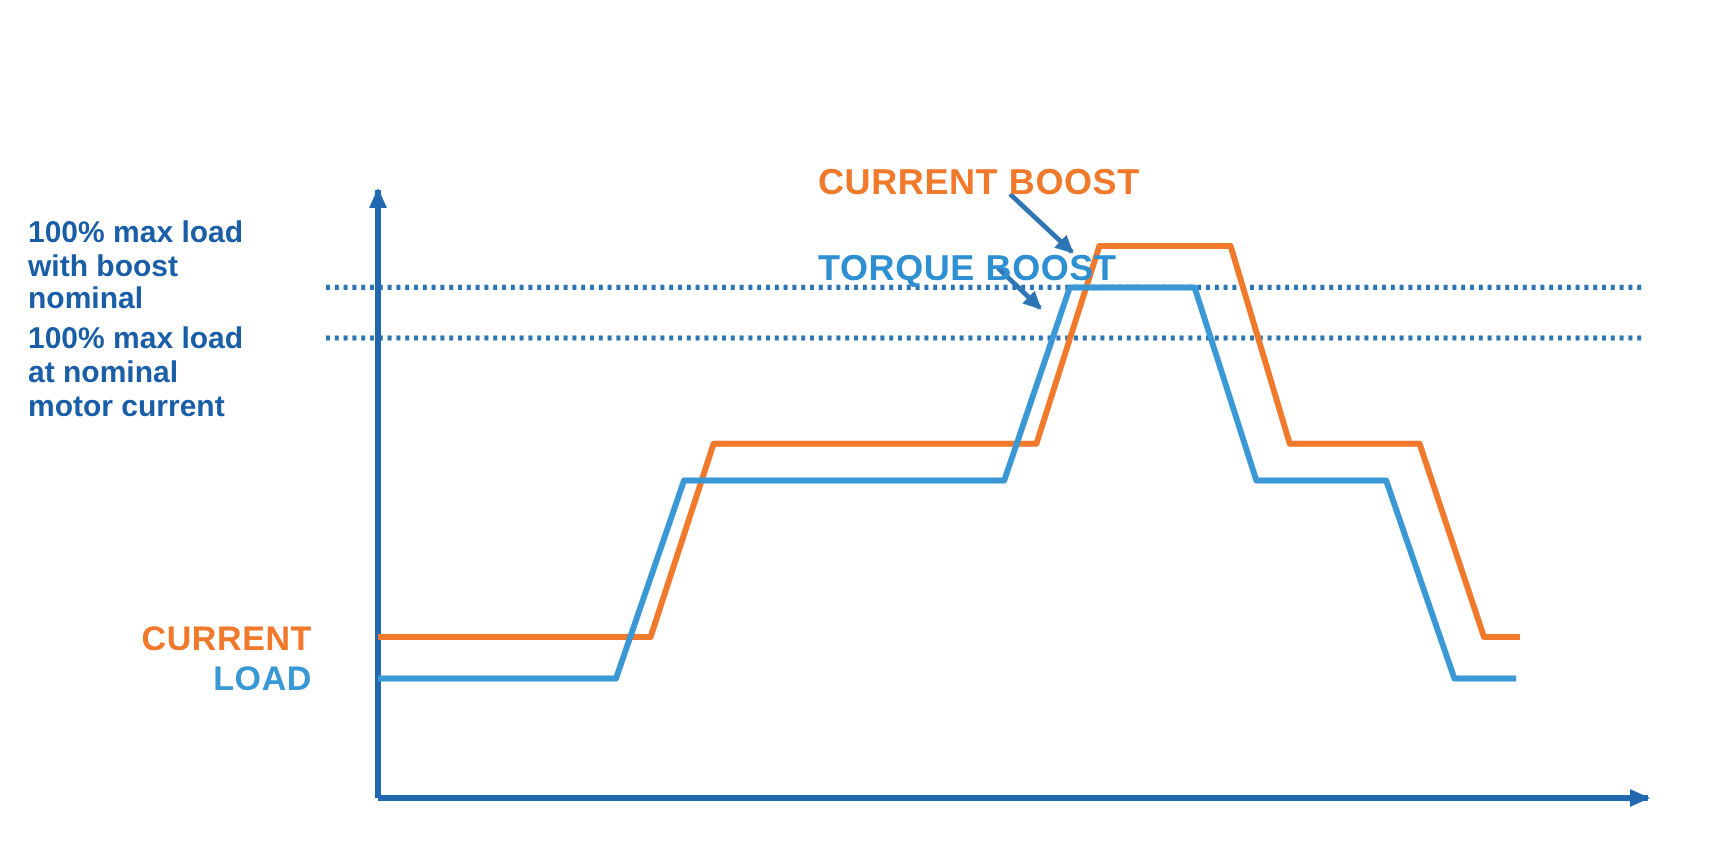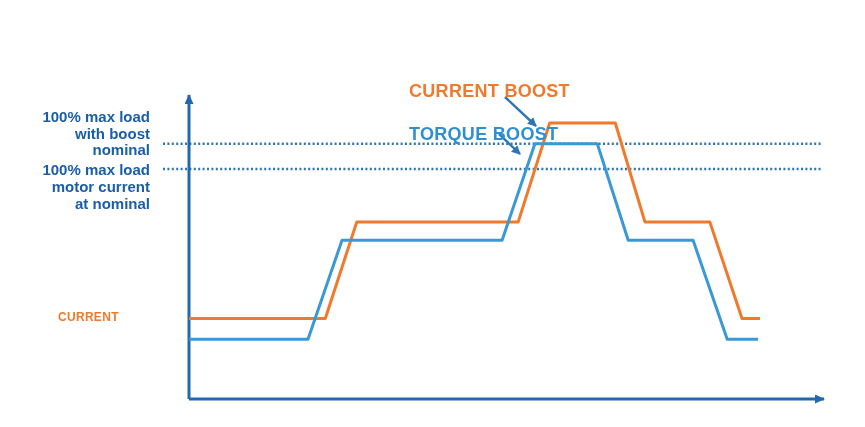--- a/index.html
+++ b/index.html
@@ -6,29 +6,29 @@
   .stage{
     position:relative;
     width:865px;height:427px;
     background:#ffffff;
     font-family:"Liberation Sans", sans-serif;
     overflow:hidden;
   }
   .chart-svg{position:absolute;left:0;top:0;}
   .lbl{position:absolute;font-weight:bold;white-space:nowrap;}
   .label-left{
-    position:absolute;left:14px;width:136px;text-align:right;
+    position:absolute;left:14px;width:136px;text-align:left;
     color:var(--blue-dark);font-weight:bold;font-size:15px;line-height:16.5px;
   }
   .label-left-1{top:109px;}
   .label-left-2{top:161px;line-height:17px;}
   .ann-label{font-size:18px;letter-spacing:.3px;}
   .ann-current-boost{left:409px;top:81px;color:var(--orange);}
   .ann-torque-peak{left:409px;top:124px;color:var(--blue-mid);}
-  .series-label{position:absolute;left:58px;width:110px;text-align:left;font-size:12px;font-weight:bold;letter-spacing:.3px;}
+  .series-label{position:absolute;left:46px;width:110px;text-align:right;font-size:17px;font-weight:bold;letter-spacing:.3px;}
   .series-label-current{top:310px;color:var(--orange);}
   .series-label-load{top:330px;color:var(--blue-light);}
 </style>
 </head>
 <body>
 
 <div class="stage">
 
   <svg class="chart-svg" width="865" height="427" viewBox="0 0 865 427">
     <defs>
@@ -55,21 +55,22 @@
     <line x1="505" y1="97" x2="536" y2="126" stroke="#2E75B6" stroke-width="2.4" marker-end="url(#arrowAnn)"></line>
     <line x1="499" y1="134" x2="520" y2="154" stroke="#2E75B6" stroke-width="2.4" marker-end="url(#arrowAnn)"></line>
   </svg>
 
   <div class="label-left label-left-1">
     <div>100% max load</div>
     <div>with boost nominal</div>
   </div>
   <div class="label-left label-left-2">
     <div>100% max load</div>
+    <div>at nominal</div>
     <div>motor current</div>
-    <div>at nominal</div>
   </div>
 
   <div class="lbl ann-label ann-current-boost">CURRENT BOOST</div>
   <div class="lbl ann-label ann-torque-peak">TORQUE BOOST</div>
 
   <div class="series-label series-label-current">CURRENT</div>
+  <div class="series-label series-label-load">LOAD</div>
 </div>
 
 </body></html>

